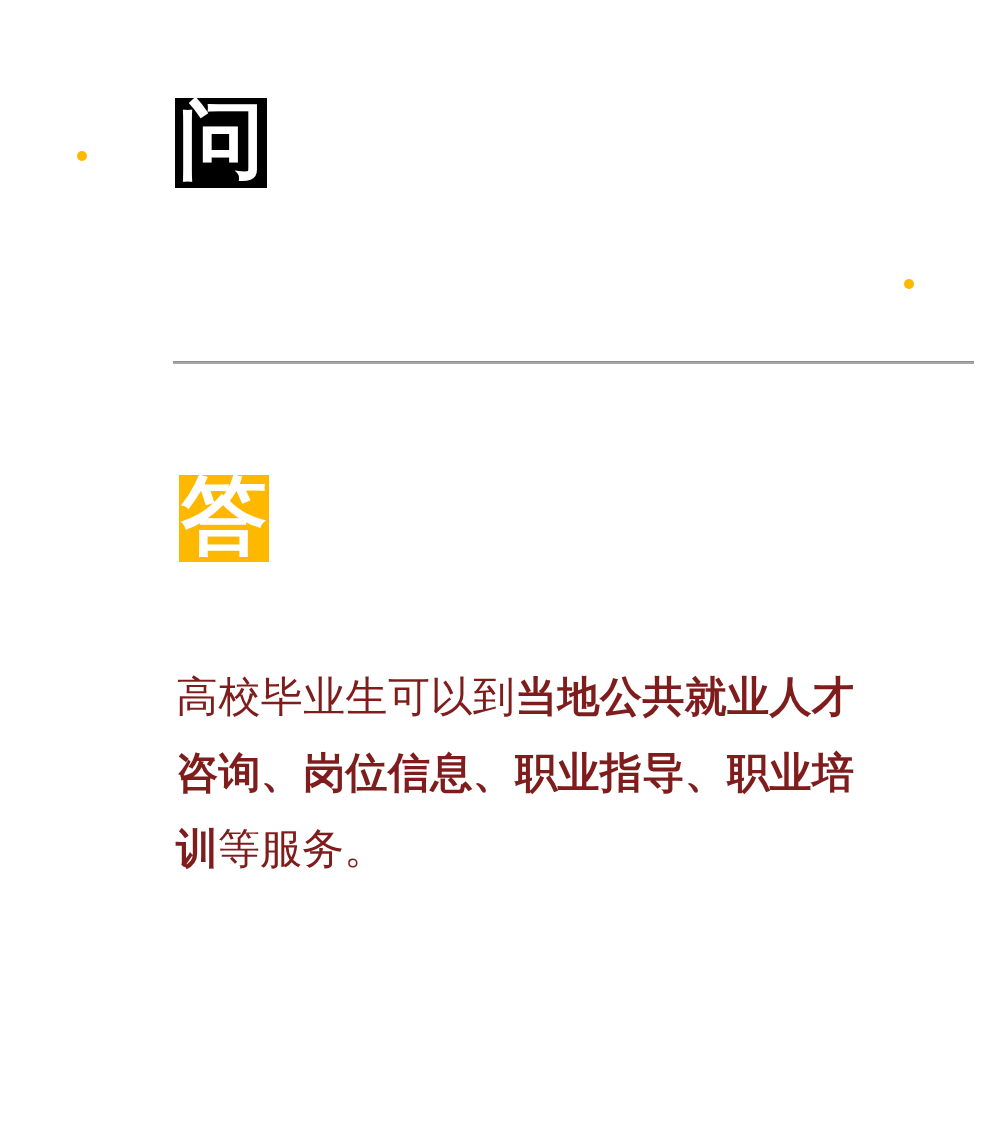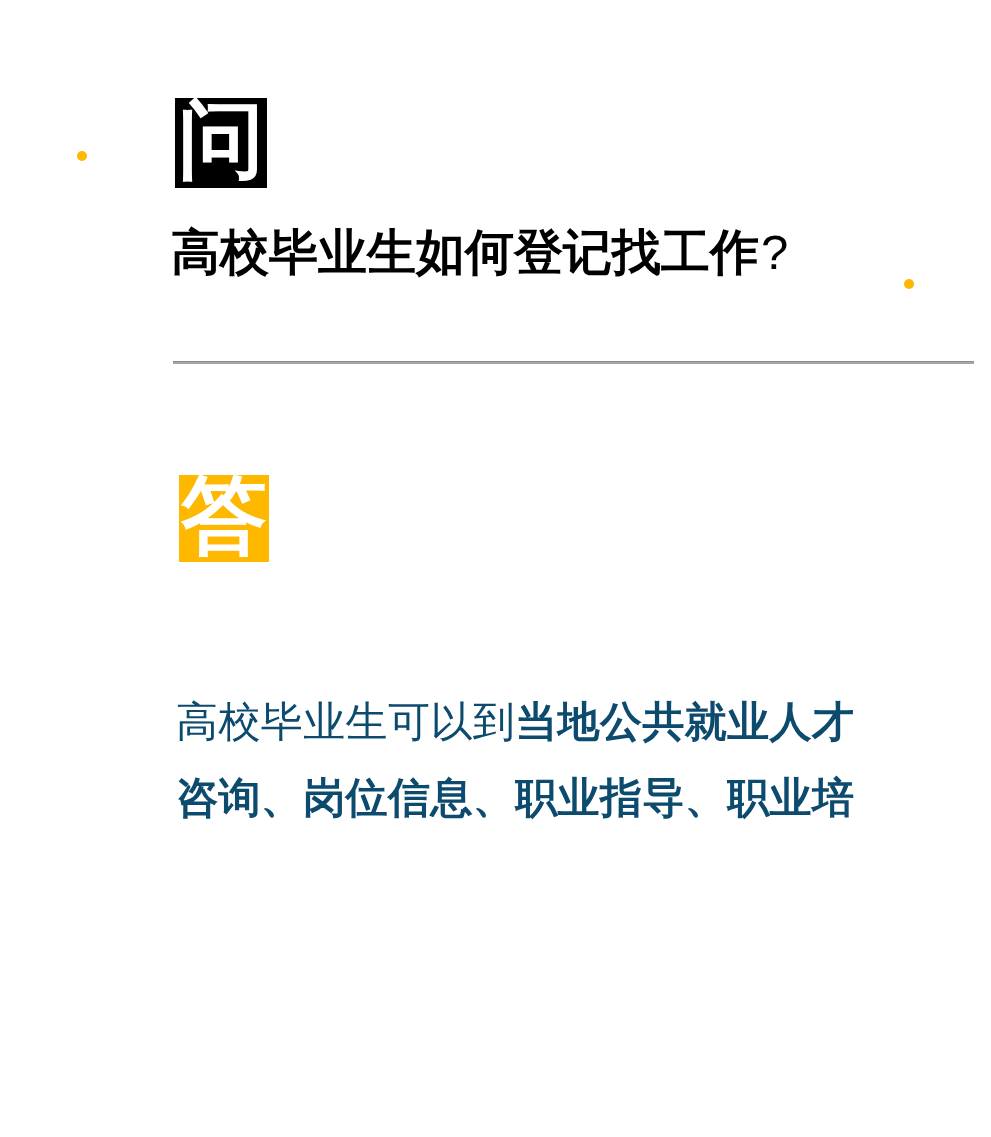--- a/index.html
+++ b/index.html
@@ -79,25 +79,25 @@
     width: 801px;
     height: 3px;
     background: #a8a4a1;
     border-top: 1px solid #918d8a;
     box-sizing: border-box;
   }
 
   .answer-text {
     position: absolute;
     left: 176px;
-    top: 684px;
+    top: 659px;
     width: 678px;
     font-size: 42px;
     line-height: 75px;
-    color: #0c4a6e;
+    color: #7f1d1d;
   }
   .answer-text .line {
     text-align: justify;
     text-align-last: justify;
   }
   .answer-text .line.last {
     text-align-last: left;
   }
   .seg-reg {
     font-family: "Liberation Sans", sans-serif;
@@ -113,26 +113,26 @@
 
 <div class="page">
 
   <span class="dot dot-left"></span>
   <span class="dot dot-right"></span>
 
   <div class="badge badge-question">
     <span class="glyph">问</span>
   </div>
 
-  <h1 class="title"><span>高校毕业生如何登记找工作</span><span class="qmark">?</span></h1>
 
   <div class="divider"></div>
 
   <div class="badge badge-answer">
     <span class="glyph">答</span>
   </div>
 
   <div class="answer-text">
     <div class="line"><span class="seg-reg">高校毕业生可以到</span><span class="seg-bold">当地公共就业人才</span></div>
     <div class="line"><span class="seg-bold">咨询、岗位信息、职业指导、职业培</span></div>
+    <div class="line last"><span class="seg-bold">训</span><span class="seg-reg">等服务。</span></div>
   </div>
 
 </div>
 
 </body></html>

